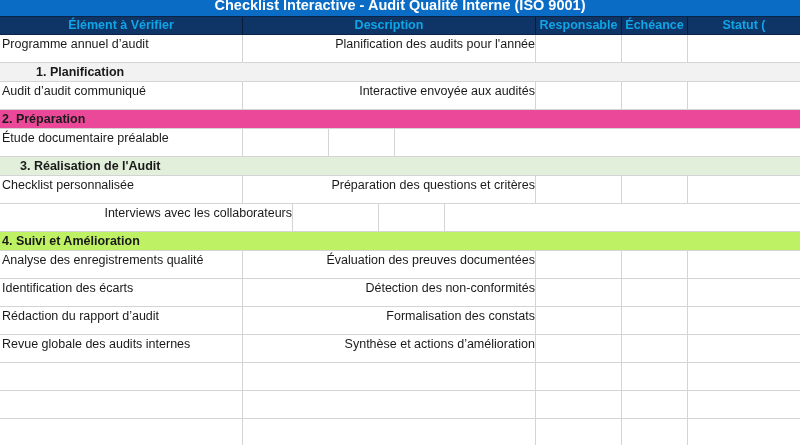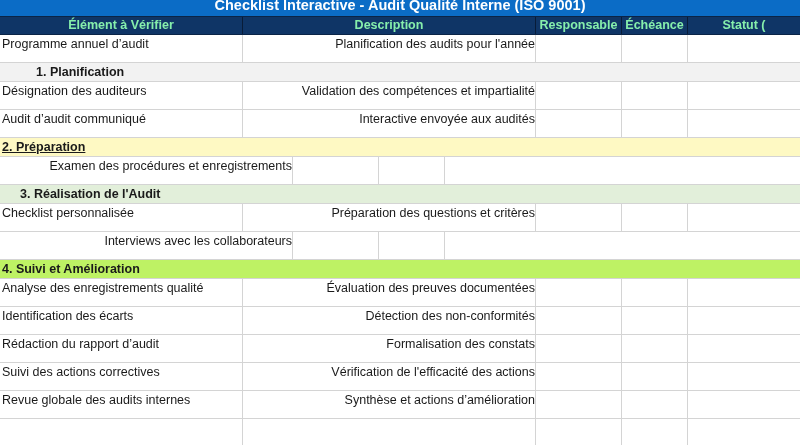--- a/index.html
+++ b/index.html
@@ -5,36 +5,36 @@
     * { box-sizing: border-box; margin: 0; padding: 0; }
     html, body { width: 800px; height: 445px; overflow: hidden; background: #ffffff; }
     body { font-family: "Liberation Sans", "DejaVu Sans", sans-serif; font-size: 12.5px; color: #1a1a1a; position: relative; }
     .title-bar {
       position: absolute; left: 0; top: -5px; width: 800px; height: 21px;
       background: #0b6cc6; color: #ffffff; font-weight: bold; font-size: 14.5px;
       text-align: center; line-height: 21px; white-space: nowrap; overflow: hidden;
     }
     .header-row {
       position: absolute; left: 0; top: 16px; width: 800px; height: 19px;
-      background: #0f3566; color: #86efac; font-weight: bold; font-size: 12.5px;
+      background: #0f3566; color: #0ea5e9; font-weight: bold; font-size: 12.5px;
       display: flex; border-top: 1px solid #0a2447; border-bottom: 1px solid #0a2447;
     }
     .header-row .cell { border-right: 1px solid #081c38; text-align: center; line-height: 17px; white-space: nowrap; overflow: hidden; }
     .header-row .cell:last-child { border-right: none; }
     .status-head { display: inline-flex; align-items: center; gap: 2px; flex-direction: column; }
     .check-glyph { display: inline-block; width: 16px; height: 14px; vertical-align: middle; }
     .box-glyph { display: inline-block; width: 12px; height: 13px; border: 2px solid #ffffff; border-radius: 2px; vertical-align: middle; margin: 0 1px; }
     .grid { position: absolute; left: 0; top: 35px; width: 800px; }
     .row { display: flex; height: 28px; border-bottom: 1px solid #d4d4d4; }
     .row .cell { border-right: 1px solid #d4d4d4; line-height: 18px; padding-left: 2px; white-space: nowrap; overflow: hidden; }
     .row .cell:last-child { border-right: none; }
     .c1 { width: 243px; } .c2 { width: 293px; text-align: right; } .c3 { width: 86px; } .c4 { width: 66px; } .c5 { width: 112px; }
     .section { height: 19px; border-bottom: 1px solid #d4d4d4; font-weight: bold; line-height: 18px; padding-left: 2px; }
     .sec-gray { background: #f2f2f2; padding-left: 36px; }
-    .sec-blue { background: #fef9c3; text-decoration: underline; }
+    .sec-blue { background: #ec4899; }
     .sec-green { background: #e2efda; padding-left: 20px; }
     .sec-peach { background: #bef264; }
   </style>
 </head>
 <body>
 
 <div class="title-bar">Checklist Interactive - Audit Qualité Interne (ISO 9001)</div>
 
 <div class="header-row">
   <div class="cell c1">Élément à Vérifier</div>
@@ -57,36 +57,29 @@
 <div class="grid" id="grid">
     <div class="row">
       <div class="cell c1">Programme annuel d’audit</div>
       <div class="cell c2">Planification des audits pour l'année</div>
       <div class="cell c3"></div>
       <div class="cell c4"></div>
       <div class="cell c5"></div>
     </div>
     <div class="section sec-gray">1. Planification</div>
     <div class="row">
-      <div class="cell c1">Désignation des auditeurs</div>
-      <div class="cell c2">Validation des compétences et impartialité</div>
-      <div class="cell c3"></div>
-      <div class="cell c4"></div>
-      <div class="cell c5"></div>
-    </div>
-    <div class="row">
       <div class="cell c1">Audit d’audit communiqué</div>
       <div class="cell c2">Interactive envoyée aux audités</div>
       <div class="cell c3"></div>
       <div class="cell c4"></div>
       <div class="cell c5"></div>
     </div>
     <div class="section sec-blue">2. Préparation</div>
     <div class="row">
-      <div class="cell c2">Examen des procédures et enregistrements</div>
+      <div class="cell c1">Étude documentaire préalable</div>
       <div class="cell c3"></div>
       <div class="cell c4"></div>
       <div class="cell c5"></div>
     </div>
     <div class="section sec-green">3. Réalisation de l'Audit</div>
     <div class="row">
       <div class="cell c1">Checklist personnalisée</div>
       <div class="cell c2">Préparation des questions et critères</div>
       <div class="cell c3"></div>
       <div class="cell c4"></div>
@@ -109,27 +102,20 @@
     <div class="row">
       <div class="cell c1">Identification des écarts</div>
       <div class="cell c2">Détection des non-conformités</div>
       <div class="cell c3"></div>
       <div class="cell c4"></div>
       <div class="cell c5"></div>
     </div>
     <div class="row">
       <div class="cell c1">Rédaction du rapport d’audit</div>
       <div class="cell c2">Formalisation des constats</div>
-      <div class="cell c3"></div>
-      <div class="cell c4"></div>
-      <div class="cell c5"></div>
-    </div>
-    <div class="row">
-      <div class="cell c1">Suivi des actions correctives</div>
-      <div class="cell c2">Vérification de l'efficacité des actions</div>
       <div class="cell c3"></div>
       <div class="cell c4"></div>
       <div class="cell c5"></div>
     </div>
     <div class="row">
       <div class="cell c1">Revue globale des audits internes</div>
       <div class="cell c2">Synthèse et actions d’amélioration</div>
       <div class="cell c3"></div>
       <div class="cell c4"></div>
       <div class="cell c5"></div>

